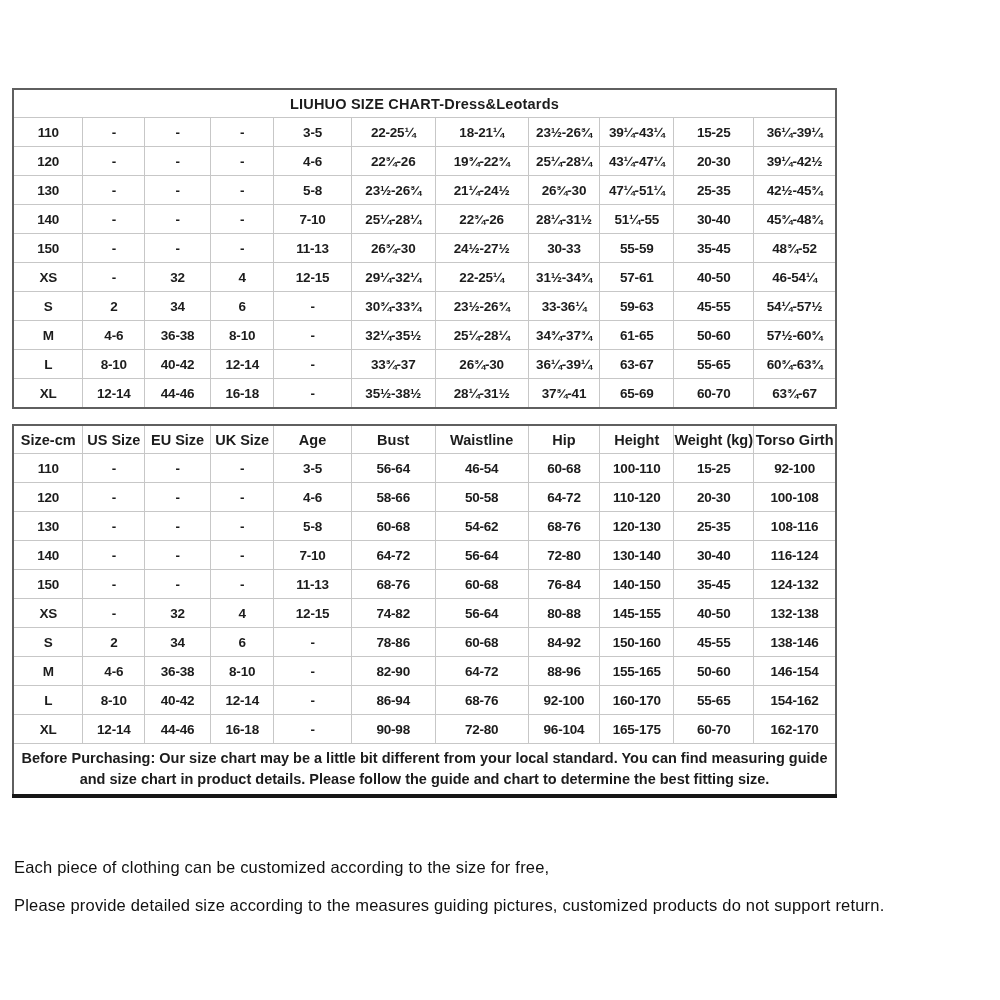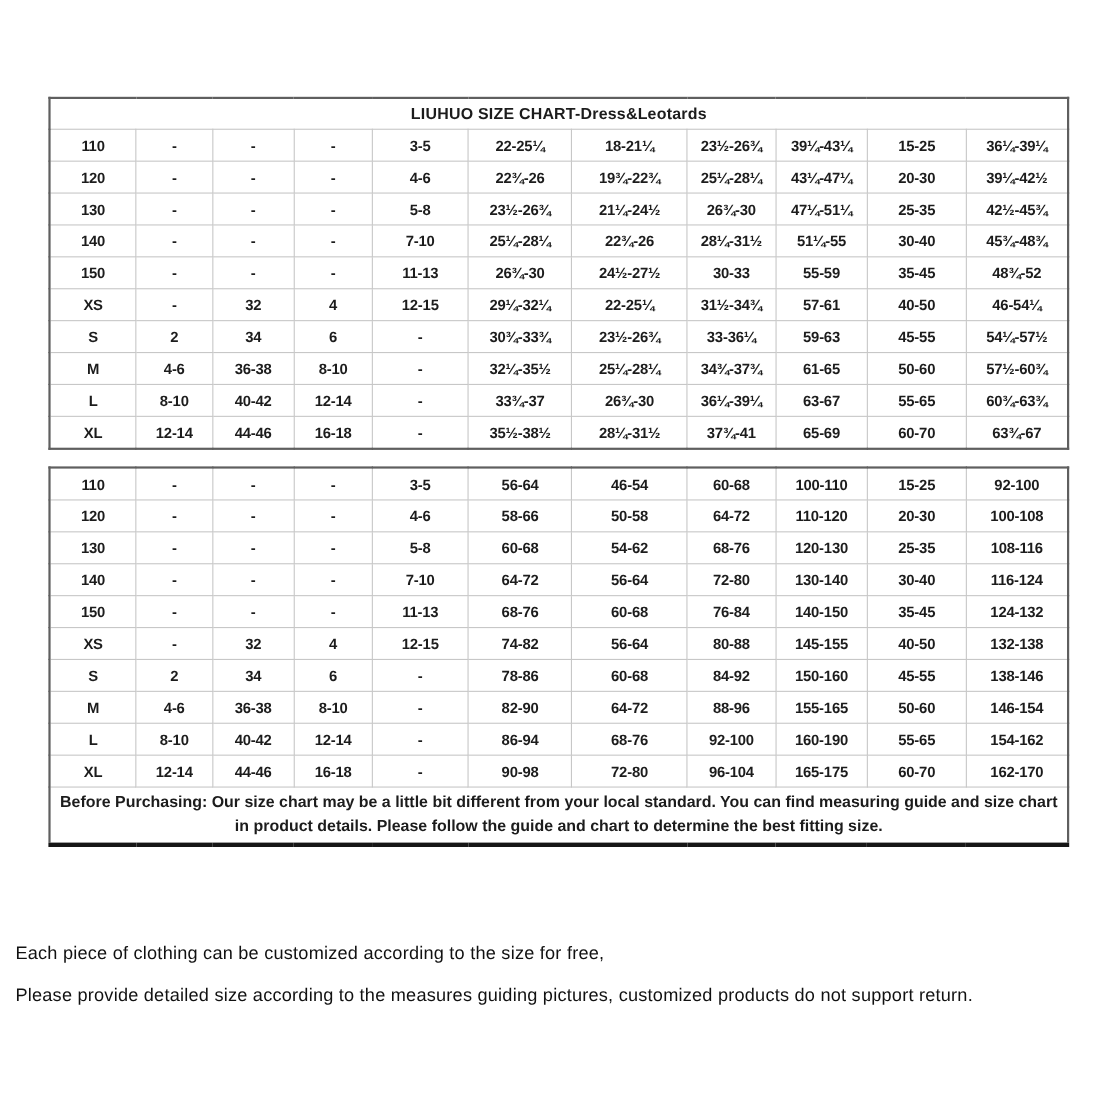--- a/index.html
+++ b/index.html
@@ -11,22 +11,21 @@
     position: relative;
     width: 1000px;
     height: 1000px;
     font-family: "Liberation Sans", "DejaVu Sans", sans-serif;
     color: #1c1c1c;
   }
   .sheet {
     position: absolute;
     left: 12px;
     top: 88px;
-    width: 928px;
-    margin-left: 32px;
+    width: 825px;
   }
   table.size-table {
     border-collapse: collapse;
     table-layout: fixed;
     width: 100%;
     border: 2px solid #5f5f5f;
   }
   table.size-table th,
   table.size-table td {
     border: 1px solid #c7c7c7;
@@ -256,20 +255,33 @@
         <col class="c4">
         <col class="c5">
       <col class="c6">
         <col class="c7">
         <col class="c8">
         <col class="c9">
         <col class="c10">
     </colgroup>
     <tbody>
         <tr>
+          <th>Size-cm</th>
+          <th>US Size</th>
+          <th>EU Size</th>
+          <th>UK Size</th>
+          <th>Age</th>
+          <th>Bust</th>
+          <th>Waistline</th>
+          <th>Hip</th>
+          <th>Height</th>
+          <th>Weight (kg)</th>
+          <th>Torso Girth</th>
+        </tr>
+        <tr>
           <td>110</td>
           <td>-</td>
           <td>-</td>
           <td>-</td>
           <td>3-5</td>
           <td>56-64</td>
           <td>46-54</td>
           <td>60-68</td>
           <td>100-110</td>
           <td>15-25</td>
@@ -368,21 +380,21 @@
         </tr>
         <tr>
           <td>L</td>
           <td>8-10</td>
           <td>40-42</td>
           <td>12-14</td>
           <td>-</td>
           <td>86-94</td>
           <td>68-76</td>
           <td>92-100</td>
-          <td>160-190</td>
+          <td>160-170</td>
           <td>55-65</td>
           <td>154-162</td>
         </tr>
         <tr>
           <td>XL</td>
           <td>12-14</td>
           <td>44-46</td>
           <td>16-18</td>
           <td>-</td>
           <td>90-98</td>

